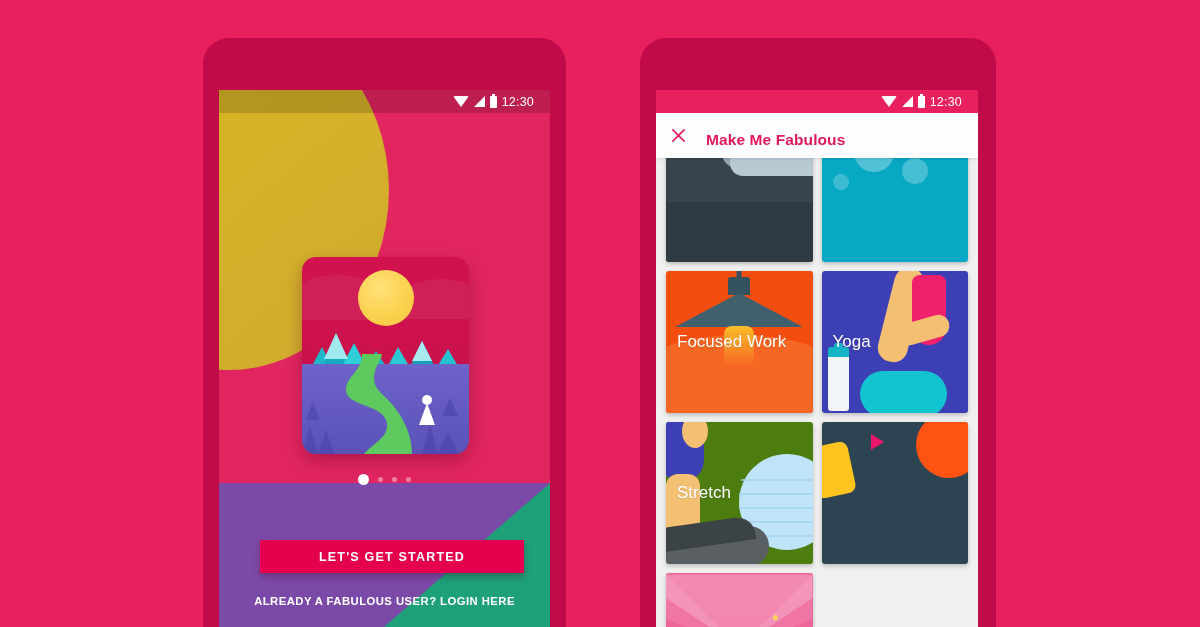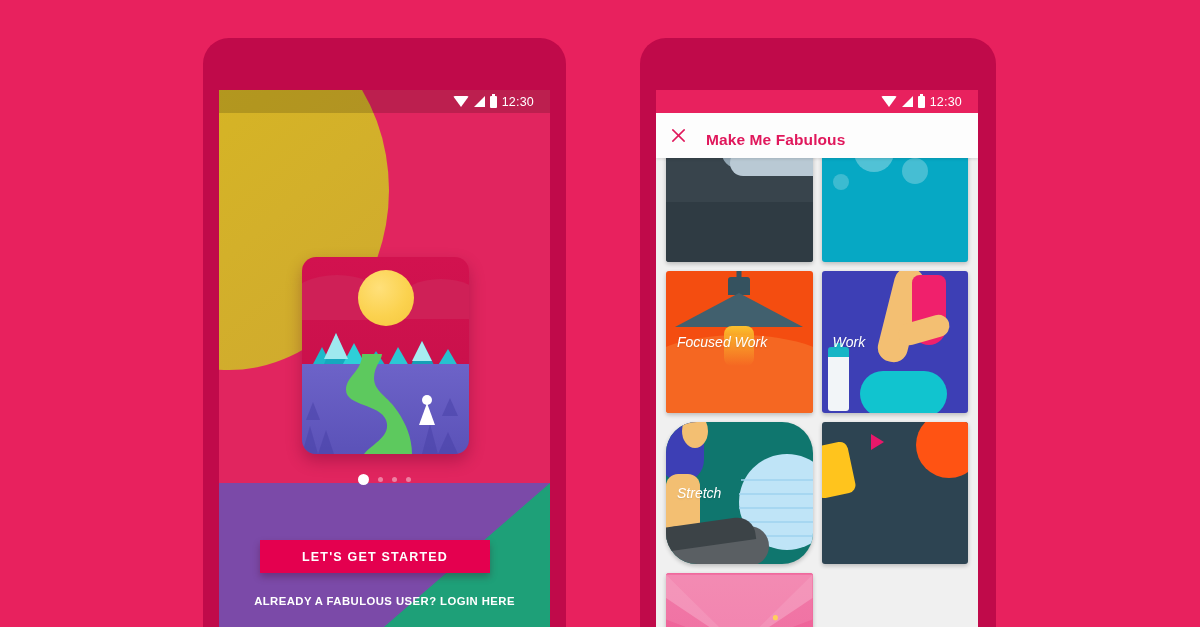--- a/index.html
+++ b/index.html
@@ -135,21 +135,21 @@
     position: absolute; left: 0; top: 393px; width: 100%; height: 155px;
     background: #7b4aa8; overflow: hidden;
   }
   .teal-wedge {
     position: absolute; right: 0; top: 0; width: 100%; height: 100%;
     background: #1ea078;
     clip-path: polygon(100% 0, 100% 100%, 46% 100%);
   }
   .cta {
     position: absolute; left: 41px; top: 57px;
-    width: 230px; height: 33px;
+    width: 264px; height: 33px;
     background: #e4004f; color: #fff; border: 0;
     font-size: 12.5px; font-weight: bold; letter-spacing: 1.2px;
     font-family: "Liberation Sans", sans-serif;
     box-shadow: 0 4px 7px rgba(70,0,35,.30);
     cursor: pointer; z-index: 10;
   }
   .login-link {
     position: absolute; left: 0; top: 112px; width: 100%;
     text-align: center; color: #fff;
     font-size: 11.3px; font-weight: bold; letter-spacing: .45px;
@@ -183,32 +183,32 @@
     gap: 9px;
   }
   .card {
     position: relative; height: 142px; border-radius: 3px;
     overflow: hidden; cursor: pointer;
     box-shadow: 0 2px 4px rgba(0,0,0,.22);
   }
   .card-label {
     position: absolute; left: 11px; top: 50%;
     transform: translateY(-50%);
-    color: #fff; font-size: 14px; line-height: 1.2;
-    z-index: 9; text-shadow: 0 1px 2px rgba(0,0,0,.12); font-style: italic;
+    color: #fff; font-size: 17px; line-height: 1.2;
+    z-index: 9; text-shadow: 0 1px 2px rgba(0,0,0,.12);
   }
   .card-label.right { left: auto; right: 11px; text-align: right; }
 
   
   .c-dark   { background: #38444c; }
   .c-teal   { background: #06a8c4; }
   .c-orange { background: #f44d10; }
   .c-purple { background: #a42bc4; }
   .c-blue   { background: #3d3fb5; }
-  .c-sky    { background: #0f766e; border-radius: 31px; }
+  .c-sky    { background: #4d7c0f; }
   .c-slate  { background: #2d4452; }
   .c-pink   { background: #ef5b94; }
 
   .blob { position: absolute; border-radius: 50%; }
 
   
   .lamp-shade {
     position:absolute; left:50%; top:22px; transform:translateX(-50%);
     width:0; height:0; border-left:64px solid transparent;
     border-right:64px solid transparent; border-bottom:34px solid #41606e;
@@ -362,21 +362,21 @@
 
 
           <div class="card c-blue">
             <div style="position:absolute;left:44%;top:-4px;width:30px;height:96px;background:#f3bf72;transform:rotate(14deg);border-radius:14px;"></div>
             <div style="position:absolute;left:62%;top:4px;width:34px;height:70px;background:#f0206c;border-radius:10px 10px 22px 22px;"></div>
             <div style="position:absolute;left:52%;top:48px;width:52px;height:22px;background:#f3bf72;transform:rotate(-16deg);border-radius:12px;"></div>
             <div class="rounded-bar" style="left:26%;bottom:-4px;width:60%;height:46px;background:#11c4cf;"></div>
             <div style="position:absolute;left:6px;bottom:2px;width:21px;height:60px;background:#f2f5f8;border-radius:3px;"></div>
             <div style="position:absolute;left:6px;bottom:56px;width:21px;height:10px;background:#16b5c6;border-radius:3px 3px 0 0;"></div>
             <div style="position:absolute;left:12px;bottom:64px;width:9px;height:6px;background:#16b5c6;border-radius:2px;"></div>
-            <span class="card-label">Work</span>
+            <span class="card-label">Yoga</span>
           </div>
 
           <div class="card c-sky">
             <div style="position:absolute;left:-6px;top:-10px;width:44px;height:70px;background:#3d3fb5;border-radius:0 0 30px 30px;"></div>
             <div style="position:absolute;left:16px;top:-8px;width:26px;height:34px;background:#f3bf72;border-radius:50%;"></div>
             <div style="position:absolute;left:0;top:52px;width:34px;height:66px;background:#f3bf72;border-radius:12px;"></div>
             <div class="blob" style="right:-22px;top:32px;width:96px;height:96px;background:#bfe4f7;"></div>
             <svg style="position:absolute;right:-22px;top:32px;width:96px;height:96px;" viewBox="0 0 96 96">
               <g stroke="#9fd3ef" stroke-width="1.4" fill="none">
                 <path d="M2,26 H94"></path>

